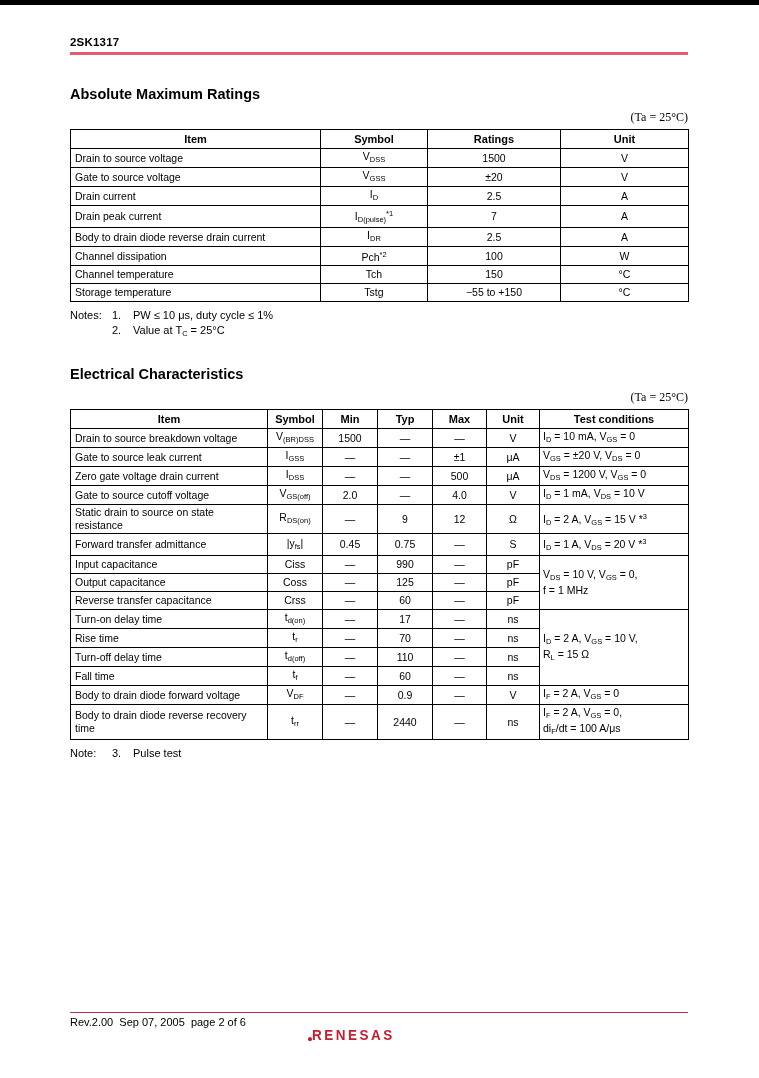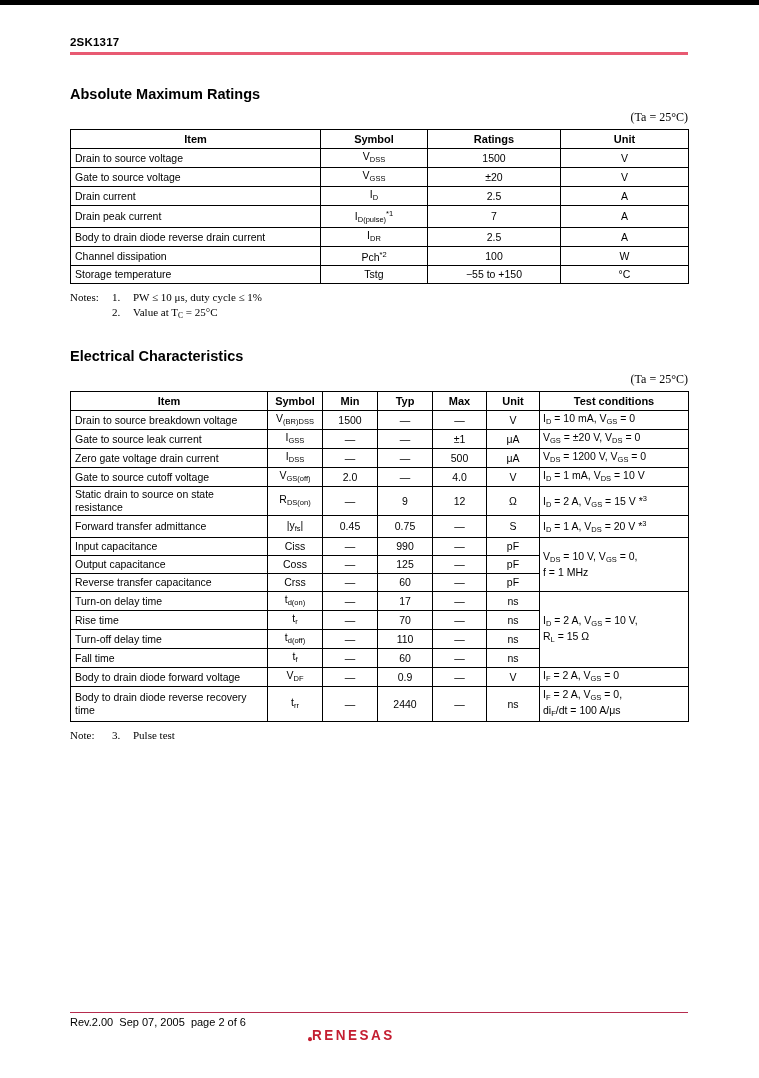--- a/index.html
+++ b/index.html
@@ -19,21 +19,21 @@
   th,td{border:1px solid #000;font-size:10.5px;padding:1px 4px;vertical-align:middle;
     overflow:hidden;}
   th{font-weight:bold;text-align:center;height:16px;font-size:11px;border-bottom-width:1.5px;}
   td{height:15px;line-height:13px;}
   td.c{text-align:center;}
   td.item,td.cond{text-align:left;}
   td.cond{vertical-align:middle;padding-left:3px;}
   .sub{font-size:7.5px;vertical-align:-2px;}
   .sup{font-size:7.5px;vertical-align:4px;}
   .notes{margin-top:7px;font-size:11px;}
-  .note-row{display:flex;margin-bottom:3px;font-family:Liberation Serif, serif;}
+  .note-row{display:flex;margin-bottom:3px;}
   .note-label{width:42px;}
   .note-num{width:21px;}
   .footer-rule{position:absolute;top:1012px;left:70px;width:618px;height:0;
     border:none;border-top:1.5px solid #b62c4e;margin:0;}
   .footer-text{position:absolute;top:1016px;left:70px;font-size:11px;white-space:pre;}
   .logo-wrap{position:absolute;top:1026px;left:0;width:707px;text-align:center;}
   .logo-text{position:relative;display:inline-block;color:#c41e31;font-weight:bold;
     font-size:13.5px;letter-spacing:2.5px;transform:scaleY(1.05);}
   .logo-text::before{content:"";position:absolute;left:-4px;bottom:2px;width:4px;height:4px;
     background:#c41e31;border-radius:50%;}
@@ -94,20 +94,26 @@
       <td class="item">Body to drain diode reverse drain current</td>
       <td class="c"><span>I</span><span class="sub">DR</span></td>
       <td class="c">2.5</td>
       <td class="c">A</td>
     </tr>
     <tr>
       <td class="item">Channel dissipation</td>
       <td class="c"><span>Pch</span><span class="sup">*2</span></td>
       <td class="c">100</td>
       <td class="c">W</td>
+    </tr>
+    <tr>
+      <td class="item">Channel temperature</td>
+      <td class="c"><span>Tch</span></td>
+      <td class="c">150</td>
+      <td class="c">°C</td>
     </tr>
     <tr>
       <td class="item">Storage temperature</td>
       <td class="c"><span>Tstg</span></td>
       <td class="c">−55 to +150</td>
       <td class="c">°C</td>
     </tr>
   </tbody>
     </table>
 

